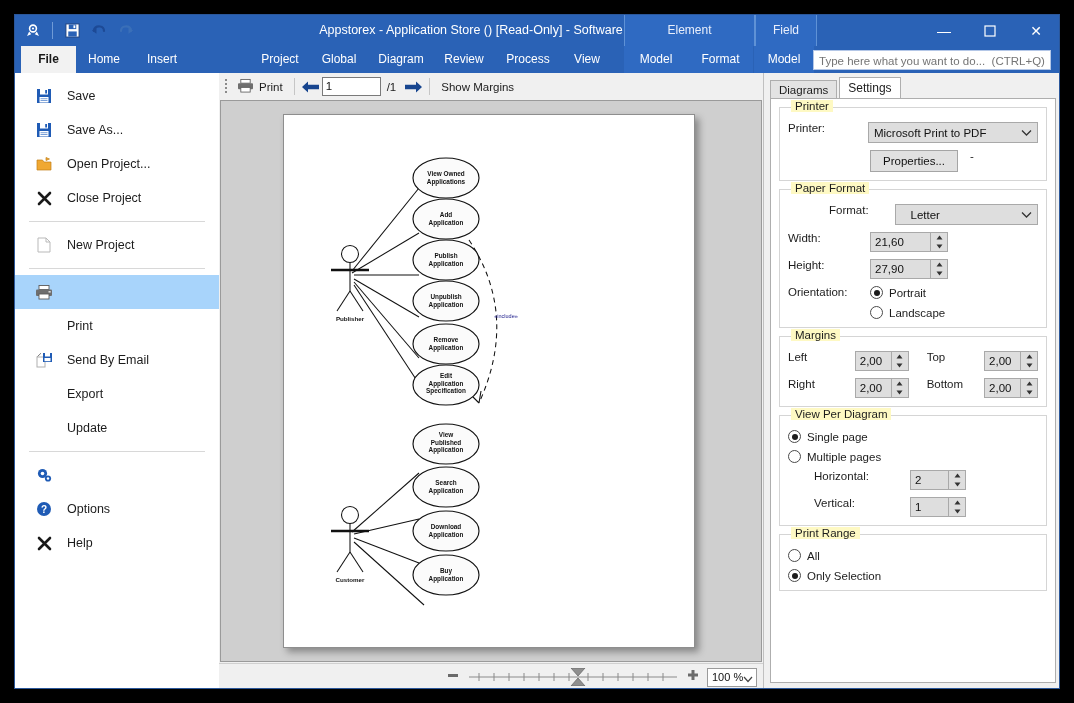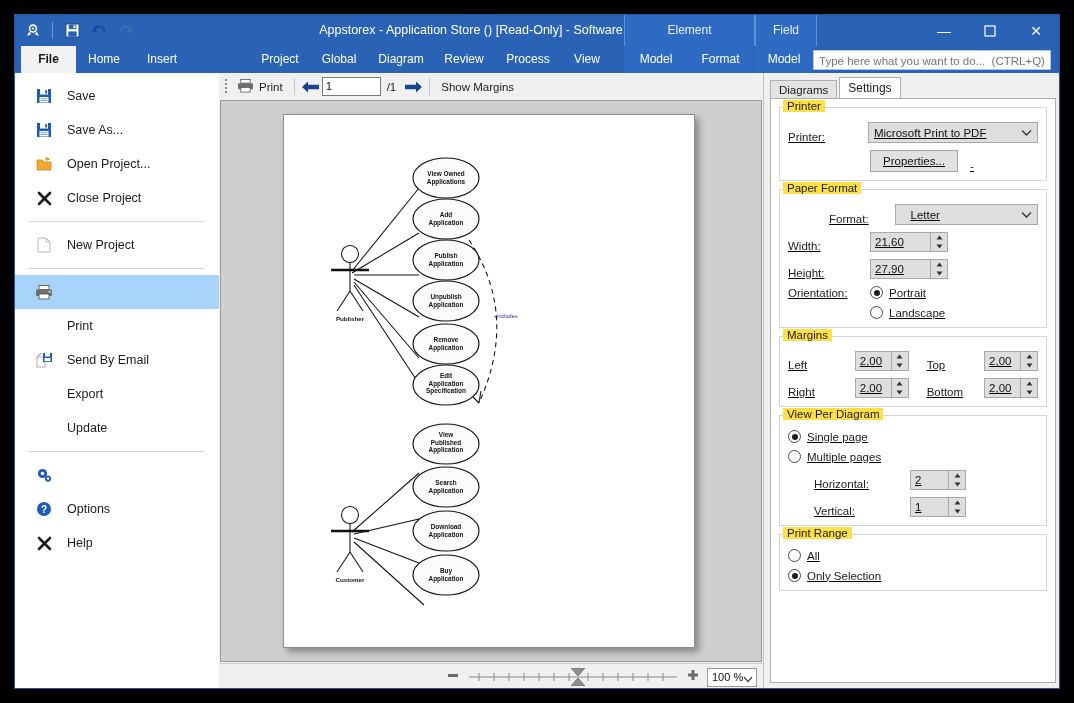--- a/index.html
+++ b/index.html
@@ -50,22 +50,22 @@
   .zlevel{width:50px;height:19px;border:1px solid #9a9a9a;background:#fff;box-sizing:border-box;font-size:11px;line-height:17px;padding-left:4px;color:#111;position:relative;}
   .zlevel .chev{position:absolute;right:3px;top:3px;}
 
   
   .settingspane{position:absolute;left:748px;top:58px;width:298px;height:617px;background:#f0f0f0;border-left:1px solid #c0c0c0;box-sizing:border-box;}
   .tabstrip{position:absolute;left:6px;top:4px;height:22px;display:flex;align-items:flex-end;gap:2px;}
   .ptab{height:19px;line-height:19px;padding:0 8px;font-size:11.5px;background:#e3e3e3;border:1px solid #aeaeae;border-bottom:none;color:#1c1c1c;box-sizing:border-box;}
   .ptab.active{height:22px;line-height:21px;background:#fff;border-bottom:1px solid #fff;font-size:12px;}
   .panelbody{position:absolute;left:6px;top:25px;width:286px;height:585px;background:#fff;border:1px solid #aeaeae;box-sizing:border-box;}
   .grp{position:relative;margin:8px 8px 0 8px;border:1px solid #d5d5d5;padding:14px 8px 8px 8px;box-sizing:border-box;}
-  .grp>.glegend{position:absolute;left:3px;top:-8px;background:#fde047;padding:0 4px;font-size:11.5px;color:#1c1c1c;}
-  .row{display:flex;align-items:flex-end;margin-bottom:7px;text-decoration:underline;}
+  .grp>.glegend{position:absolute;left:11px;top:-8px;background:#fef9c3;padding:0 4px;font-size:11.5px;color:#1c1c1c;}
+  .row{display:flex;align-items:flex-start;margin-bottom:7px;}
   .row:last-child{margin-bottom:0;}
   .lbl{font-size:11.5px;color:#1c1c1c;}
   .combo{background:#dedede;border:1px solid #a9a9a9;height:21px;box-sizing:border-box;font-size:11.5px;color:#111;display:flex;align-items:center;padding:0 5px;position:relative;}
   .combo .chev{position:absolute;right:5px;top:5px;}
   .btn{background:#e1e1e1;border:1px solid #a5a5a5;height:22px;box-sizing:border-box;font-size:11.5px;color:#111;display:flex;align-items:center;justify-content:center;padding:0 10px;}
   .spin{display:flex;height:20px;border:1px solid #a9a9a9;background:#dedede;box-sizing:border-box;}
   .spin .val{flex:1;font-size:11.5px;color:#111;padding:0 4px;line-height:18px;}
   .spin .arrows{width:16px;border-left:1px solid #a9a9a9;display:flex;flex-direction:column;background:#dedede;}
   .spin .arrows div{flex:1;display:flex;align-items:center;justify-content:center;}
   .radio{display:flex;align-items:center;gap:6px;font-size:11.5px;color:#1c1c1c;}

